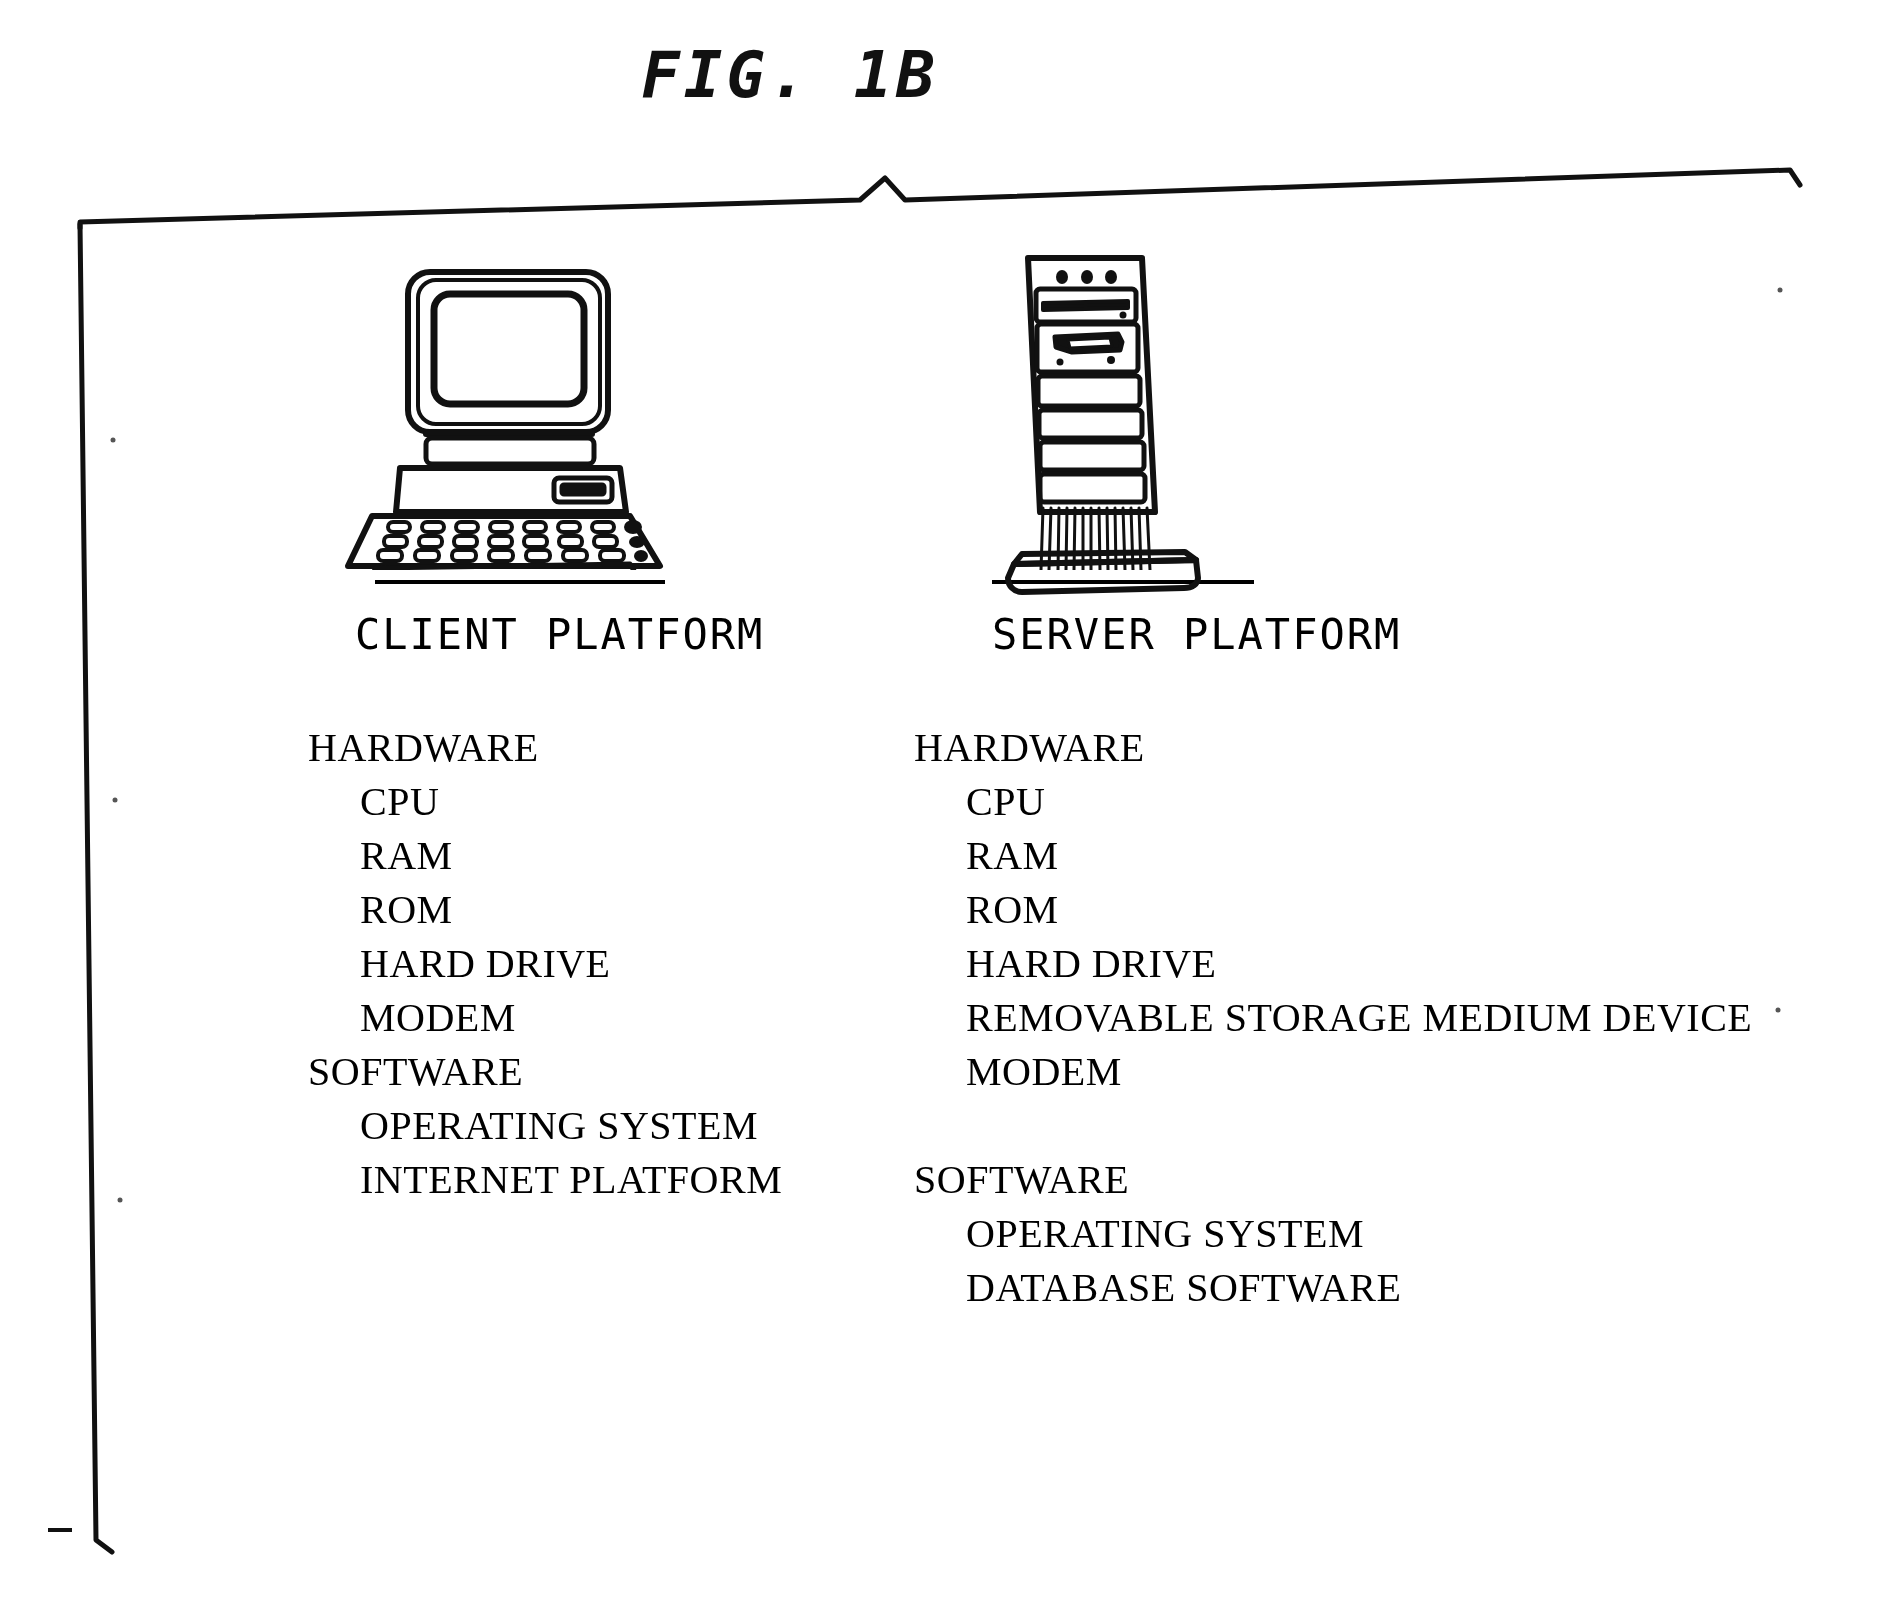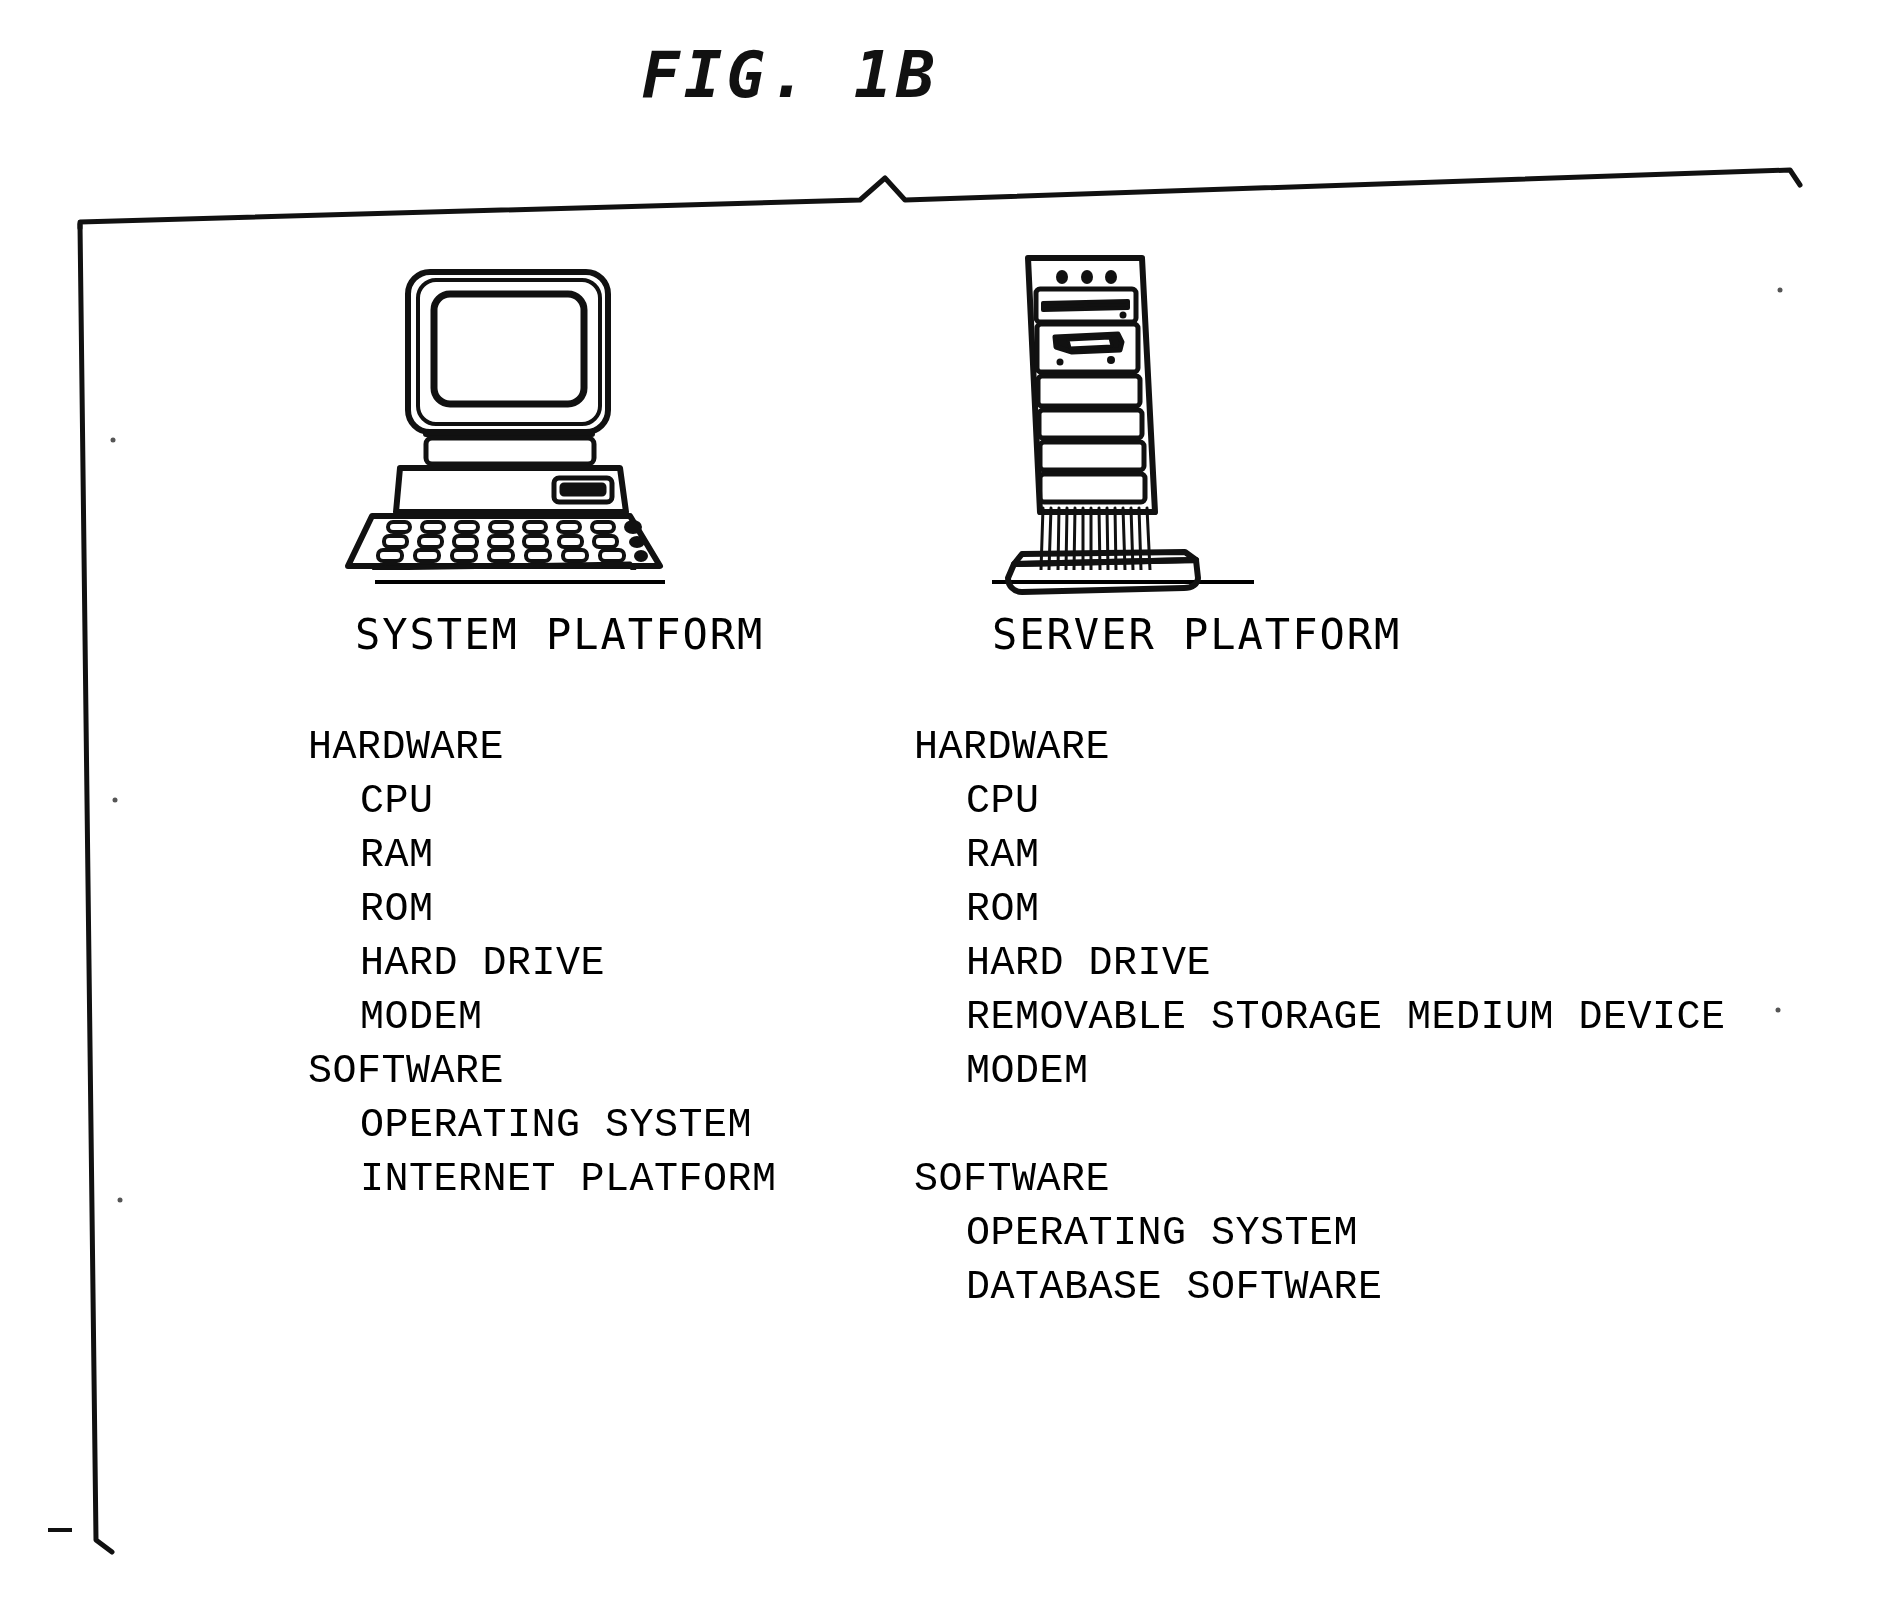--- a/index.html
+++ b/index.html
@@ -70,21 +70,21 @@
     letter-spacing: 2px;
     margin-top: 26px;
     white-space: nowrap;
   }
   #client-label { margin-left: 25px; }
   #server-label { margin-left: 0px; }
 
   
   .spec-list {
     margin-top: 62px;
-    font-family: Liberation Mono, monospace;
+    font-family: Liberation Serif, serif;
     font-size: 40px;
     line-height: 54px;
     letter-spacing: 0.5px;
     white-space: nowrap;
   }
   #client-list { margin-left: -22px; }
   #server-list { margin-left: -78px; }
 
   .spec-item { display: block; }
   .lvl-0 { padding-left: 0px; }
@@ -170,21 +170,21 @@
           <ellipse cx="311" cy="306" rx="7" ry="6"></ellipse>
         </g>
 
         <path d="M 46 318 L 300 314 L 306 324 L 40 328 Z" stroke-width="5"></path>
       </g>
     </svg>
   </div>
 
   <div class="rule" id="client-rule"></div>
 
-  <div class="platform-label" id="client-label">SYSTEM PLATFORM</div>
+  <div class="platform-label" id="client-label">CLIENT PLATFORM</div>
 
   <div class="spec-list" id="client-list">
     <span class="spec-item lvl-0">HARDWARE</span>
     <span class="spec-item lvl-1">CPU</span>
     <span class="spec-item lvl-1">RAM</span>
     <span class="spec-item lvl-1">ROM</span>
     <span class="spec-item lvl-1">HARD DRIVE</span>
     <span class="spec-item lvl-1">MODEM</span>
     <span class="spec-item lvl-0">SOFTWARE</span>
     <span class="spec-item lvl-1">OPERATING SYSTEM</span>

